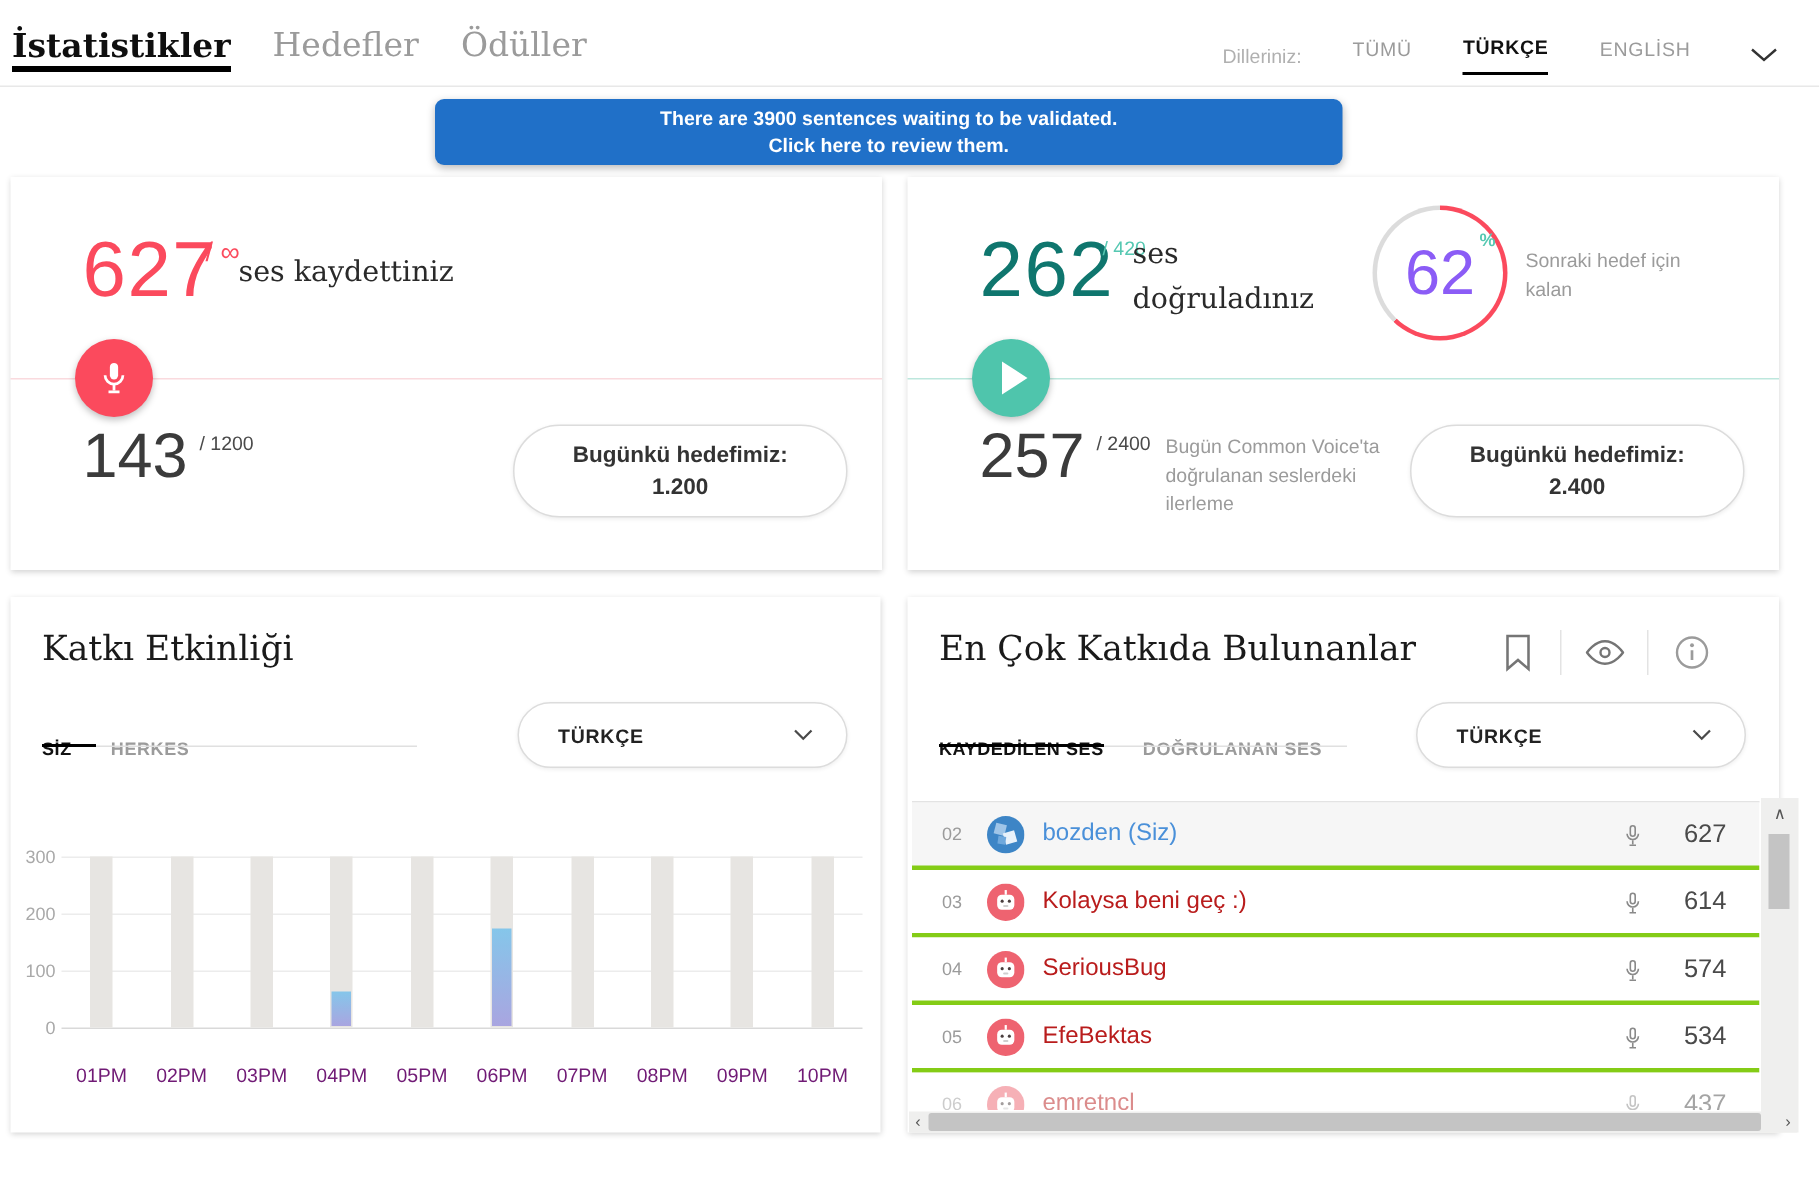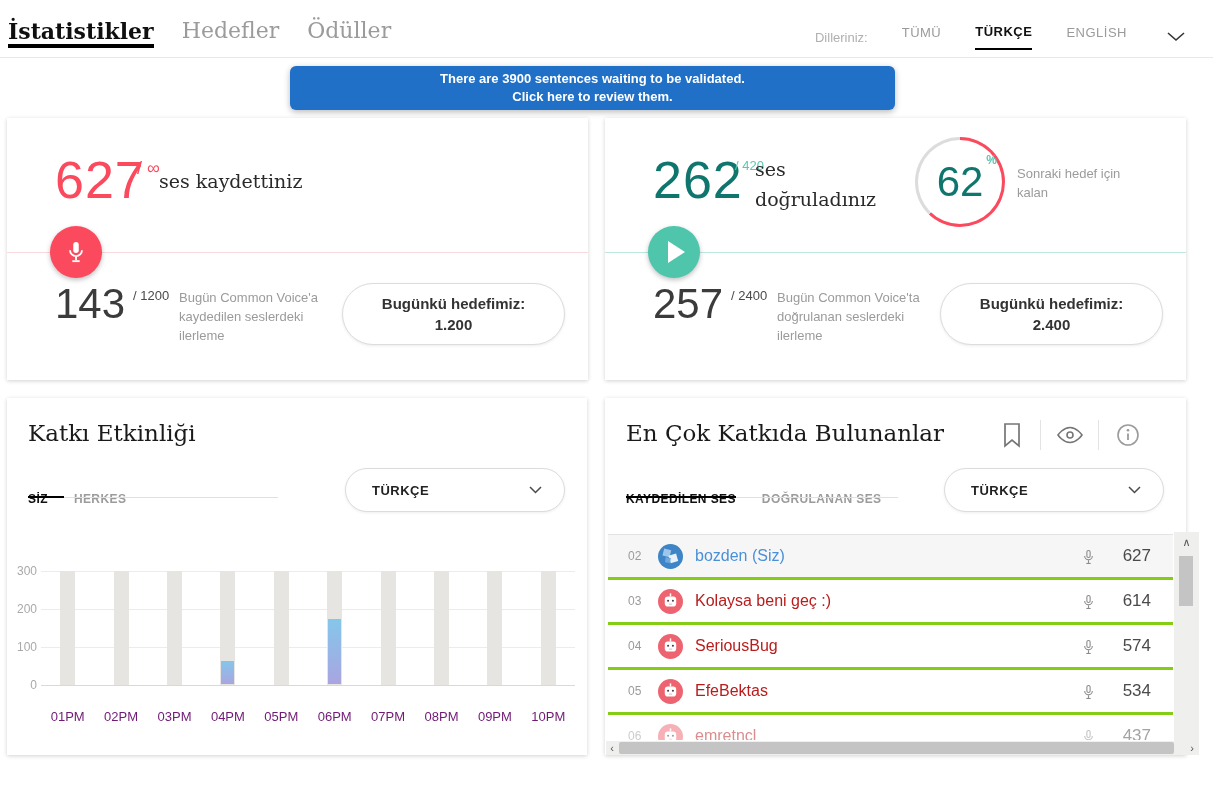--- a/index.html
+++ b/index.html
@@ -47,21 +47,21 @@
   .today-frac { position:absolute; left:126px; top:170px; font-size:13px; color:#4a4a4a; }
   .today-desc { position:absolute; left:172px; top:170px; width:160px; font-size:13px; color:#9b9b9b; line-height:19px; }
   .goal-pill { position:absolute; left:335px; top:165px; width:223px; height:62px; background:#fff; border:1px solid #dcdcdc;
                border-radius:31px; box-shadow:0 1px 3px rgba(0,0,0,.08); display:flex; flex-direction:column; align-items:center;
                justify-content:center; font-size:15px; font-weight:700; color:#333; line-height:21px; cursor:pointer; }
   
   .ring { position:absolute; left:310px; top:19px; width:90px; height:90px; border-radius:50%;
           background:conic-gradient(#fb4a5d 0 62%, #dcdcdc 62% 100%); }
   .ring-hole { position:absolute; left:3px; top:3px; width:84px; height:84px; border-radius:50%; background:#fff;
                display:flex; align-items:center; justify-content:center; }
-  .ring-num { font-size:42px; color:#0f766e; }
+  .ring-num { font-size:42px; color:#8b5cf6; }
   .ring-pct { position:absolute; right:8px; top:16px; font-size:12px; color:#56c8b2; font-weight:700; }
   .ring-caption { position:absolute; left:412px; top:46px; width:130px; font-size:13px; color:#9b9b9b; line-height:19px; }
 
   
   .card.activity { left:7px; top:398px; width:580px; height:357px; }
   .card.leaders { left:605px; top:398px; width:581px; height:357px; }
   .card-title { position:absolute; left:21px; top:22px; font-family:"DejaVu Serif", serif; font-size:23px; color:#1a1a1a; }
   .sub-tabs { position:absolute; left:21px; top:74px; display:flex; gap:26px; font-size:12px; font-weight:700; letter-spacing:.4px; }
   .sub-tab { color:#9b9b9b; padding-bottom:16px; cursor:pointer;margin-top:20px; }
   .sub-tab.active { color:#111; }
@@ -144,21 +144,20 @@
     <div class="round-btn rec">
       <svg width="22" height="24" viewBox="0 0 24 26">
         <rect x="9" y="2" width="6" height="12" rx="3" fill="#fff"></rect>
         <path d="M5.5 11a6.5 6.5 0 0 0 13 0" fill="none" stroke="#fff" stroke-width="2"></path>
         <line x1="12" y1="18" x2="12" y2="22" stroke="#fff" stroke-width="2"></line>
         <line x1="8" y1="23" x2="16" y2="23" stroke="#fff" stroke-width="2"></line>
       </svg>
     </div>
     <div class="today-num">143</div>
     <div class="today-frac">/ 1200</div>
-    <div class="today-desc">Bugün Common Voice'a kaydedilen seslerdeki ilerleme</div>
     <div class="goal-pill">
       <span>Bugünkü hedefimiz:</span>
       <span>1.200</span>
     </div>
   </div>
 
   <div class="card listen">
     <div class="big-num">262</div>
     <div class="big-frac">/ 420</div>
     <div class="big-caption">

